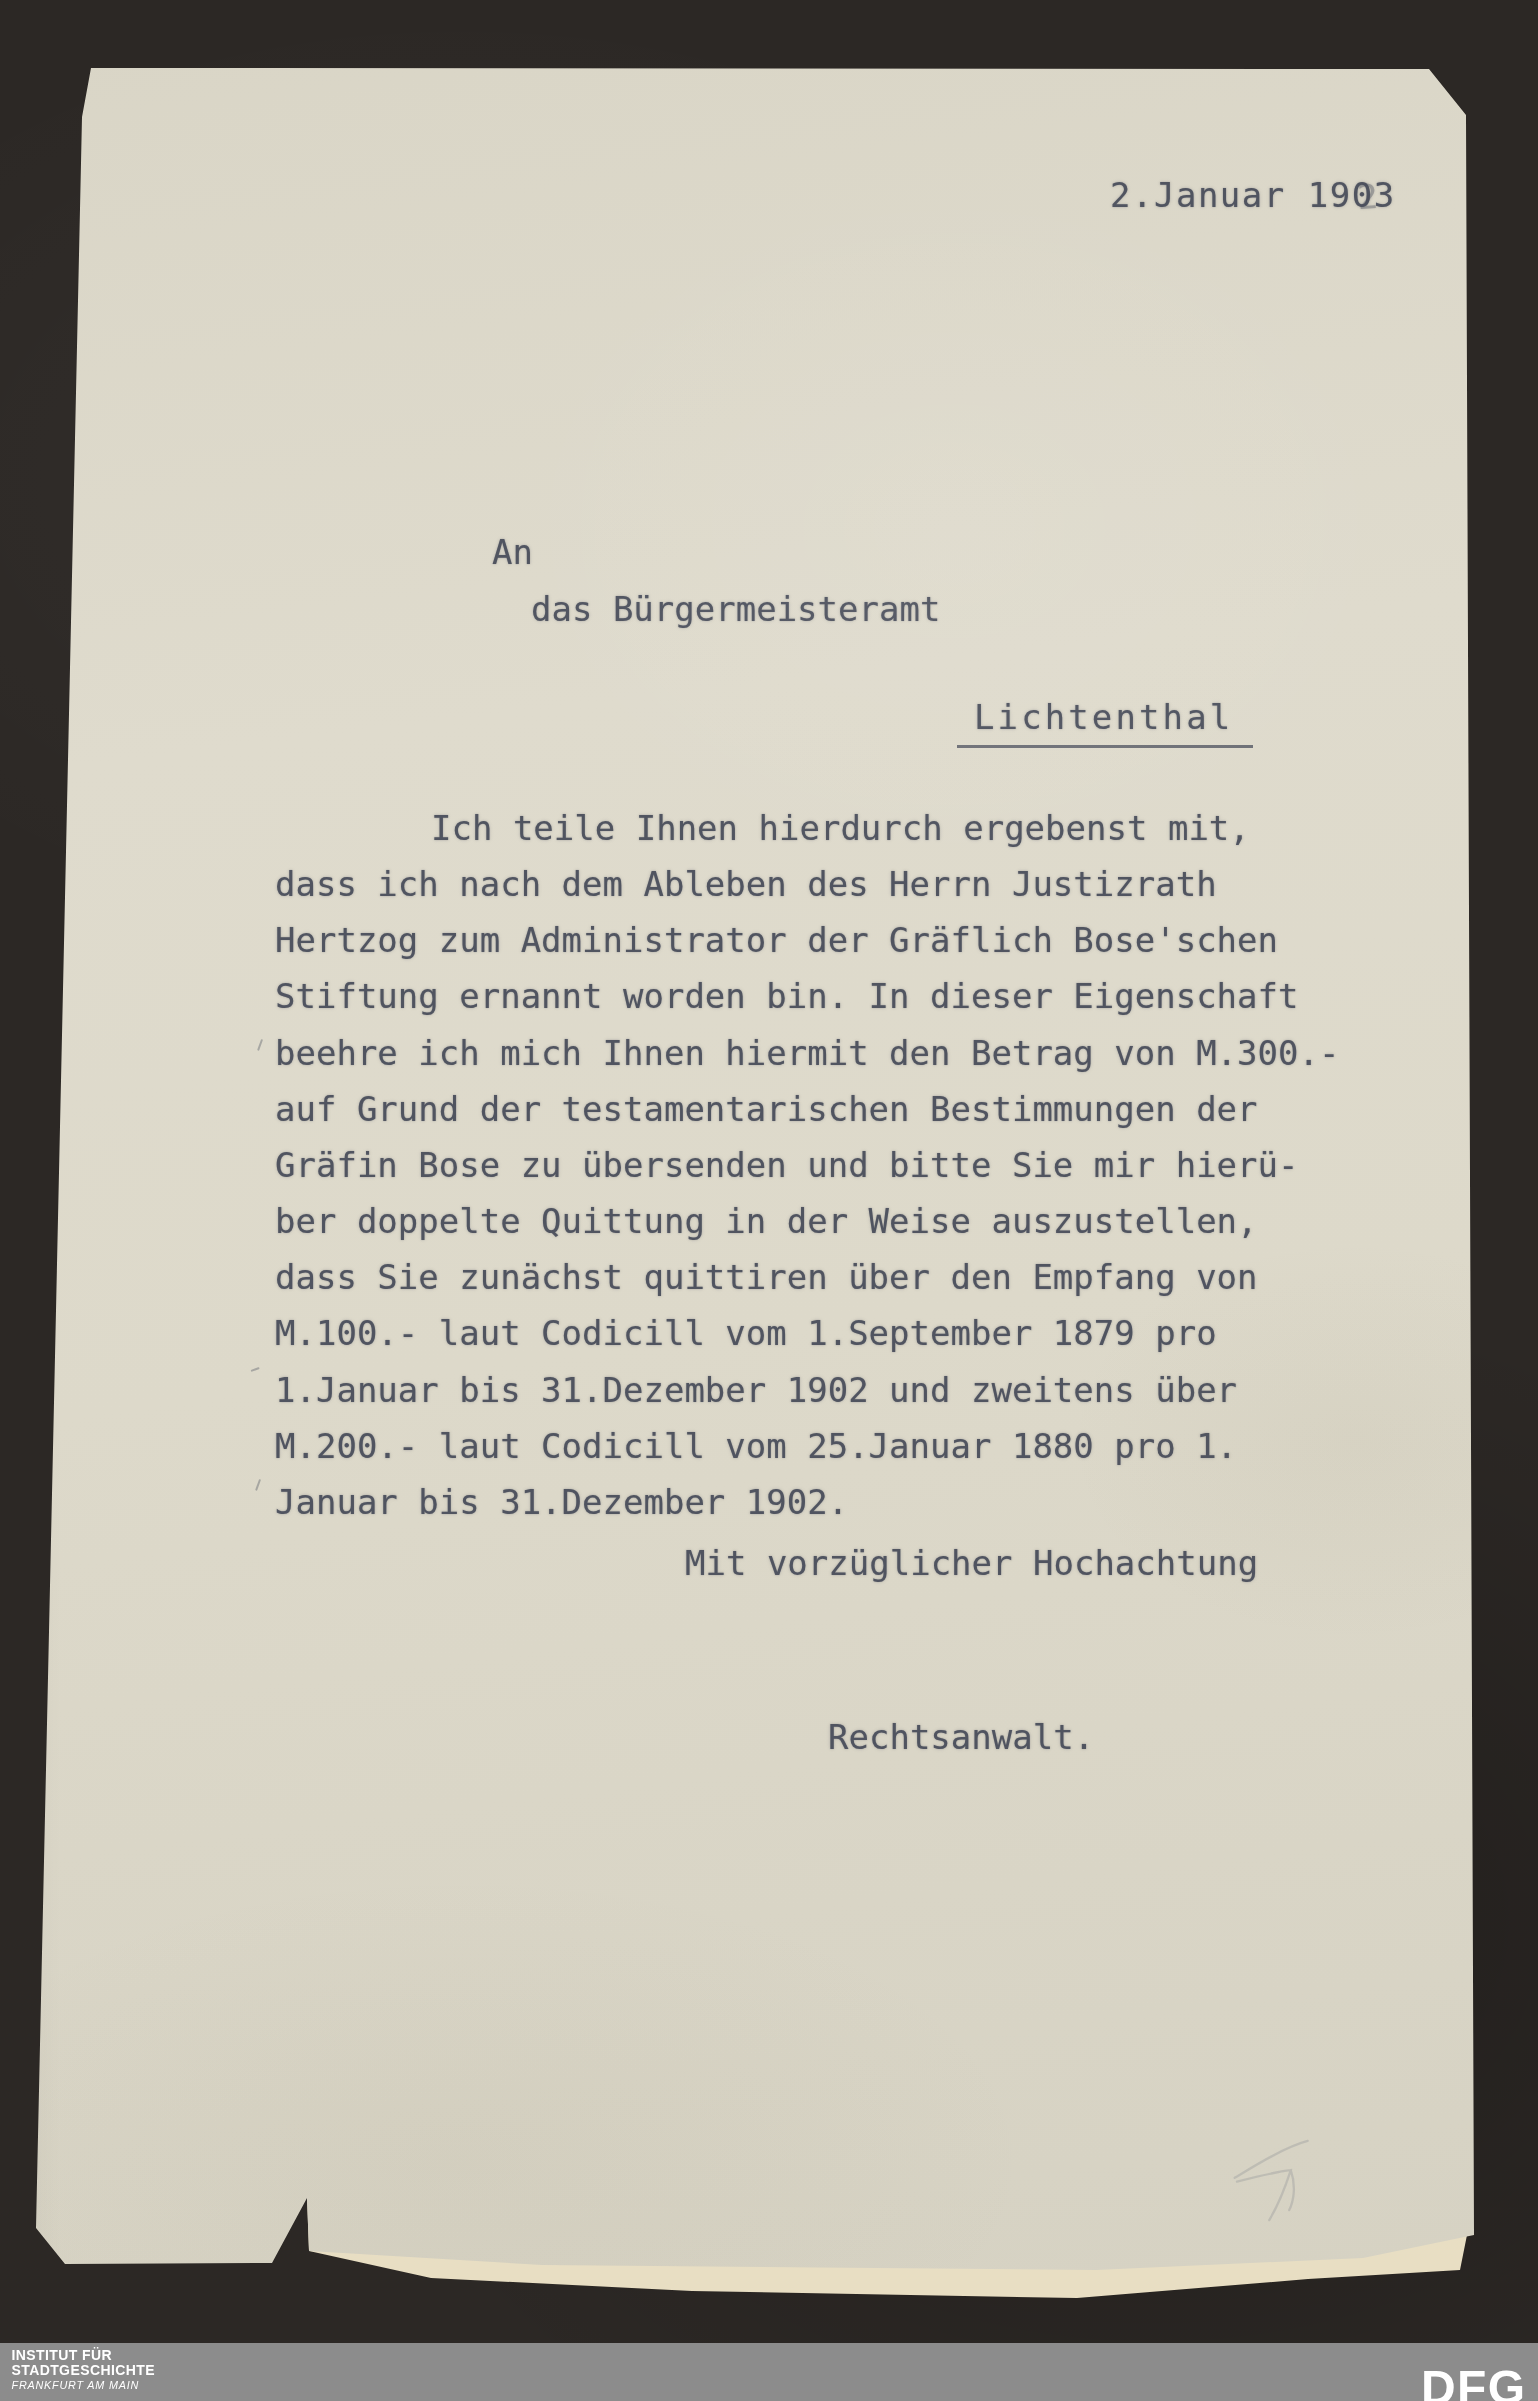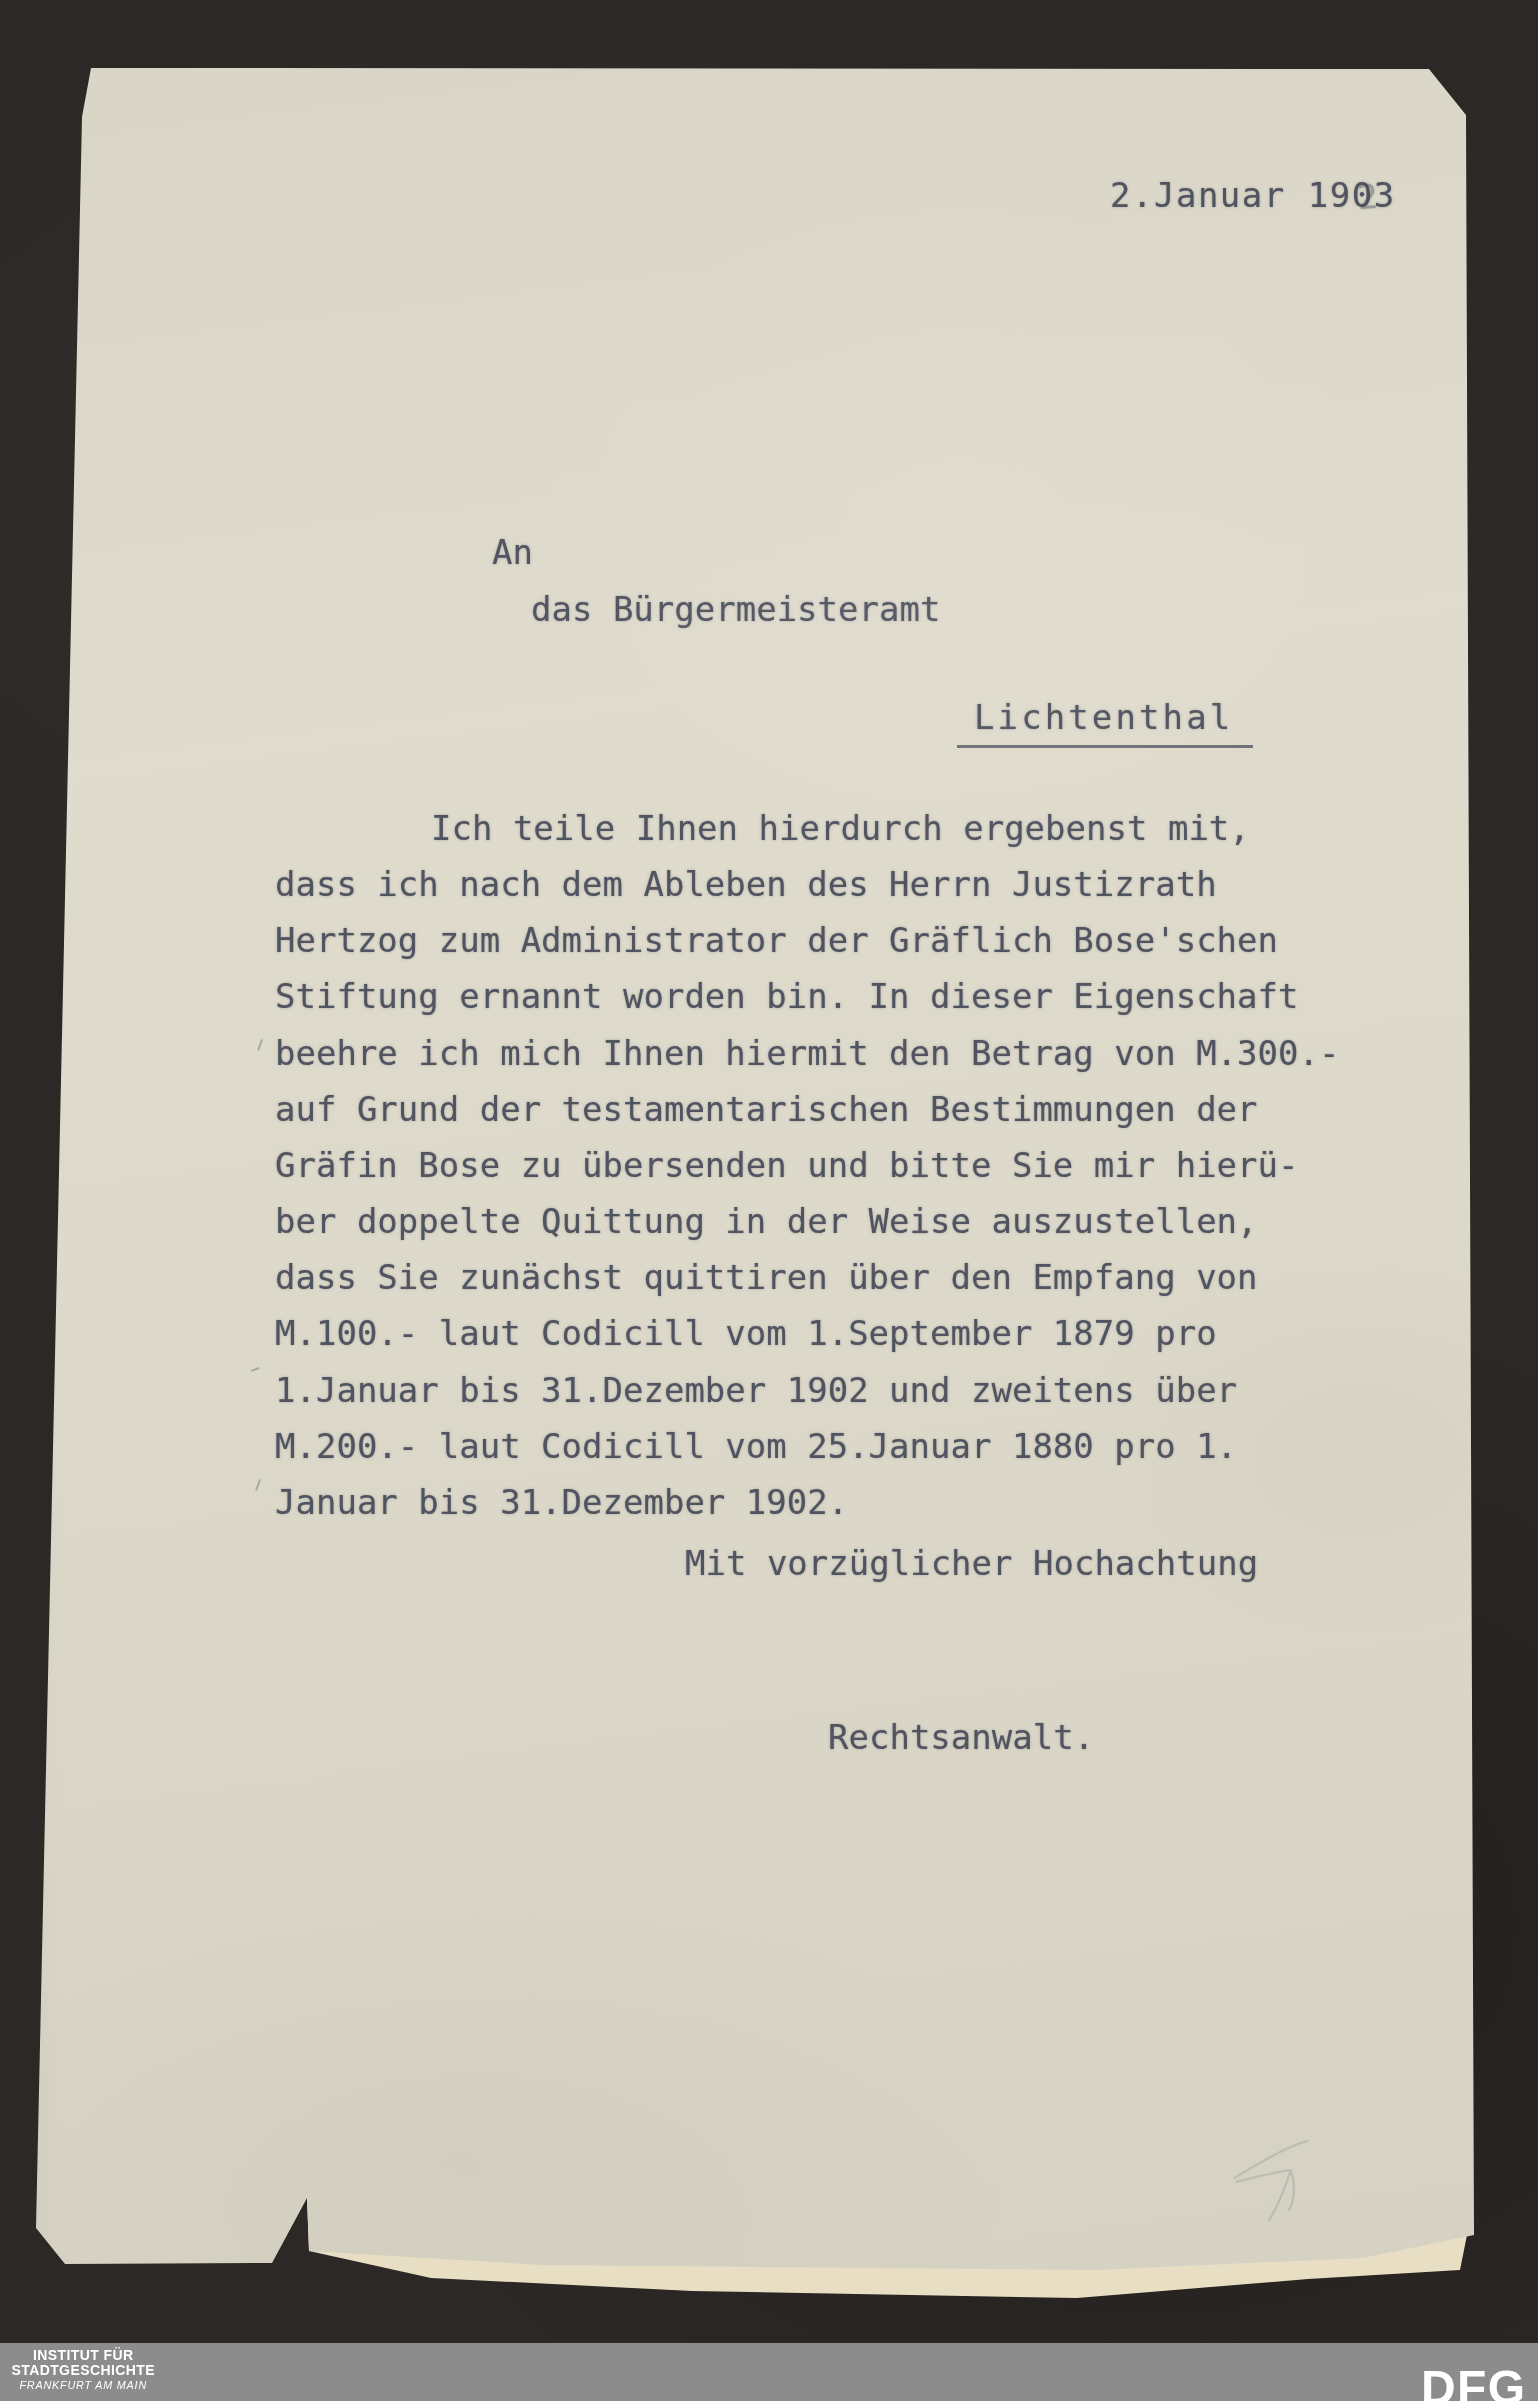--- a/index.html
+++ b/index.html
@@ -95,21 +95,20 @@
     height: 58px;
     background: #8c8c8c;
     font-family: "Liberation Sans", sans-serif;
     color: #ffffff;
   }
   .inst-block {
     position: absolute;
     left: 11.5px;
     top: 5.4px;
     line-height: 14.6px;
-    text-align: center;
   }
   .inst-line-bold {
     font-weight: bold;
     font-size: 14px;
     letter-spacing: 0.4px;
   }
   .inst-line-small {
     font-weight: normal;
     font-size: 10.8px;
     letter-spacing: 0.8px;

